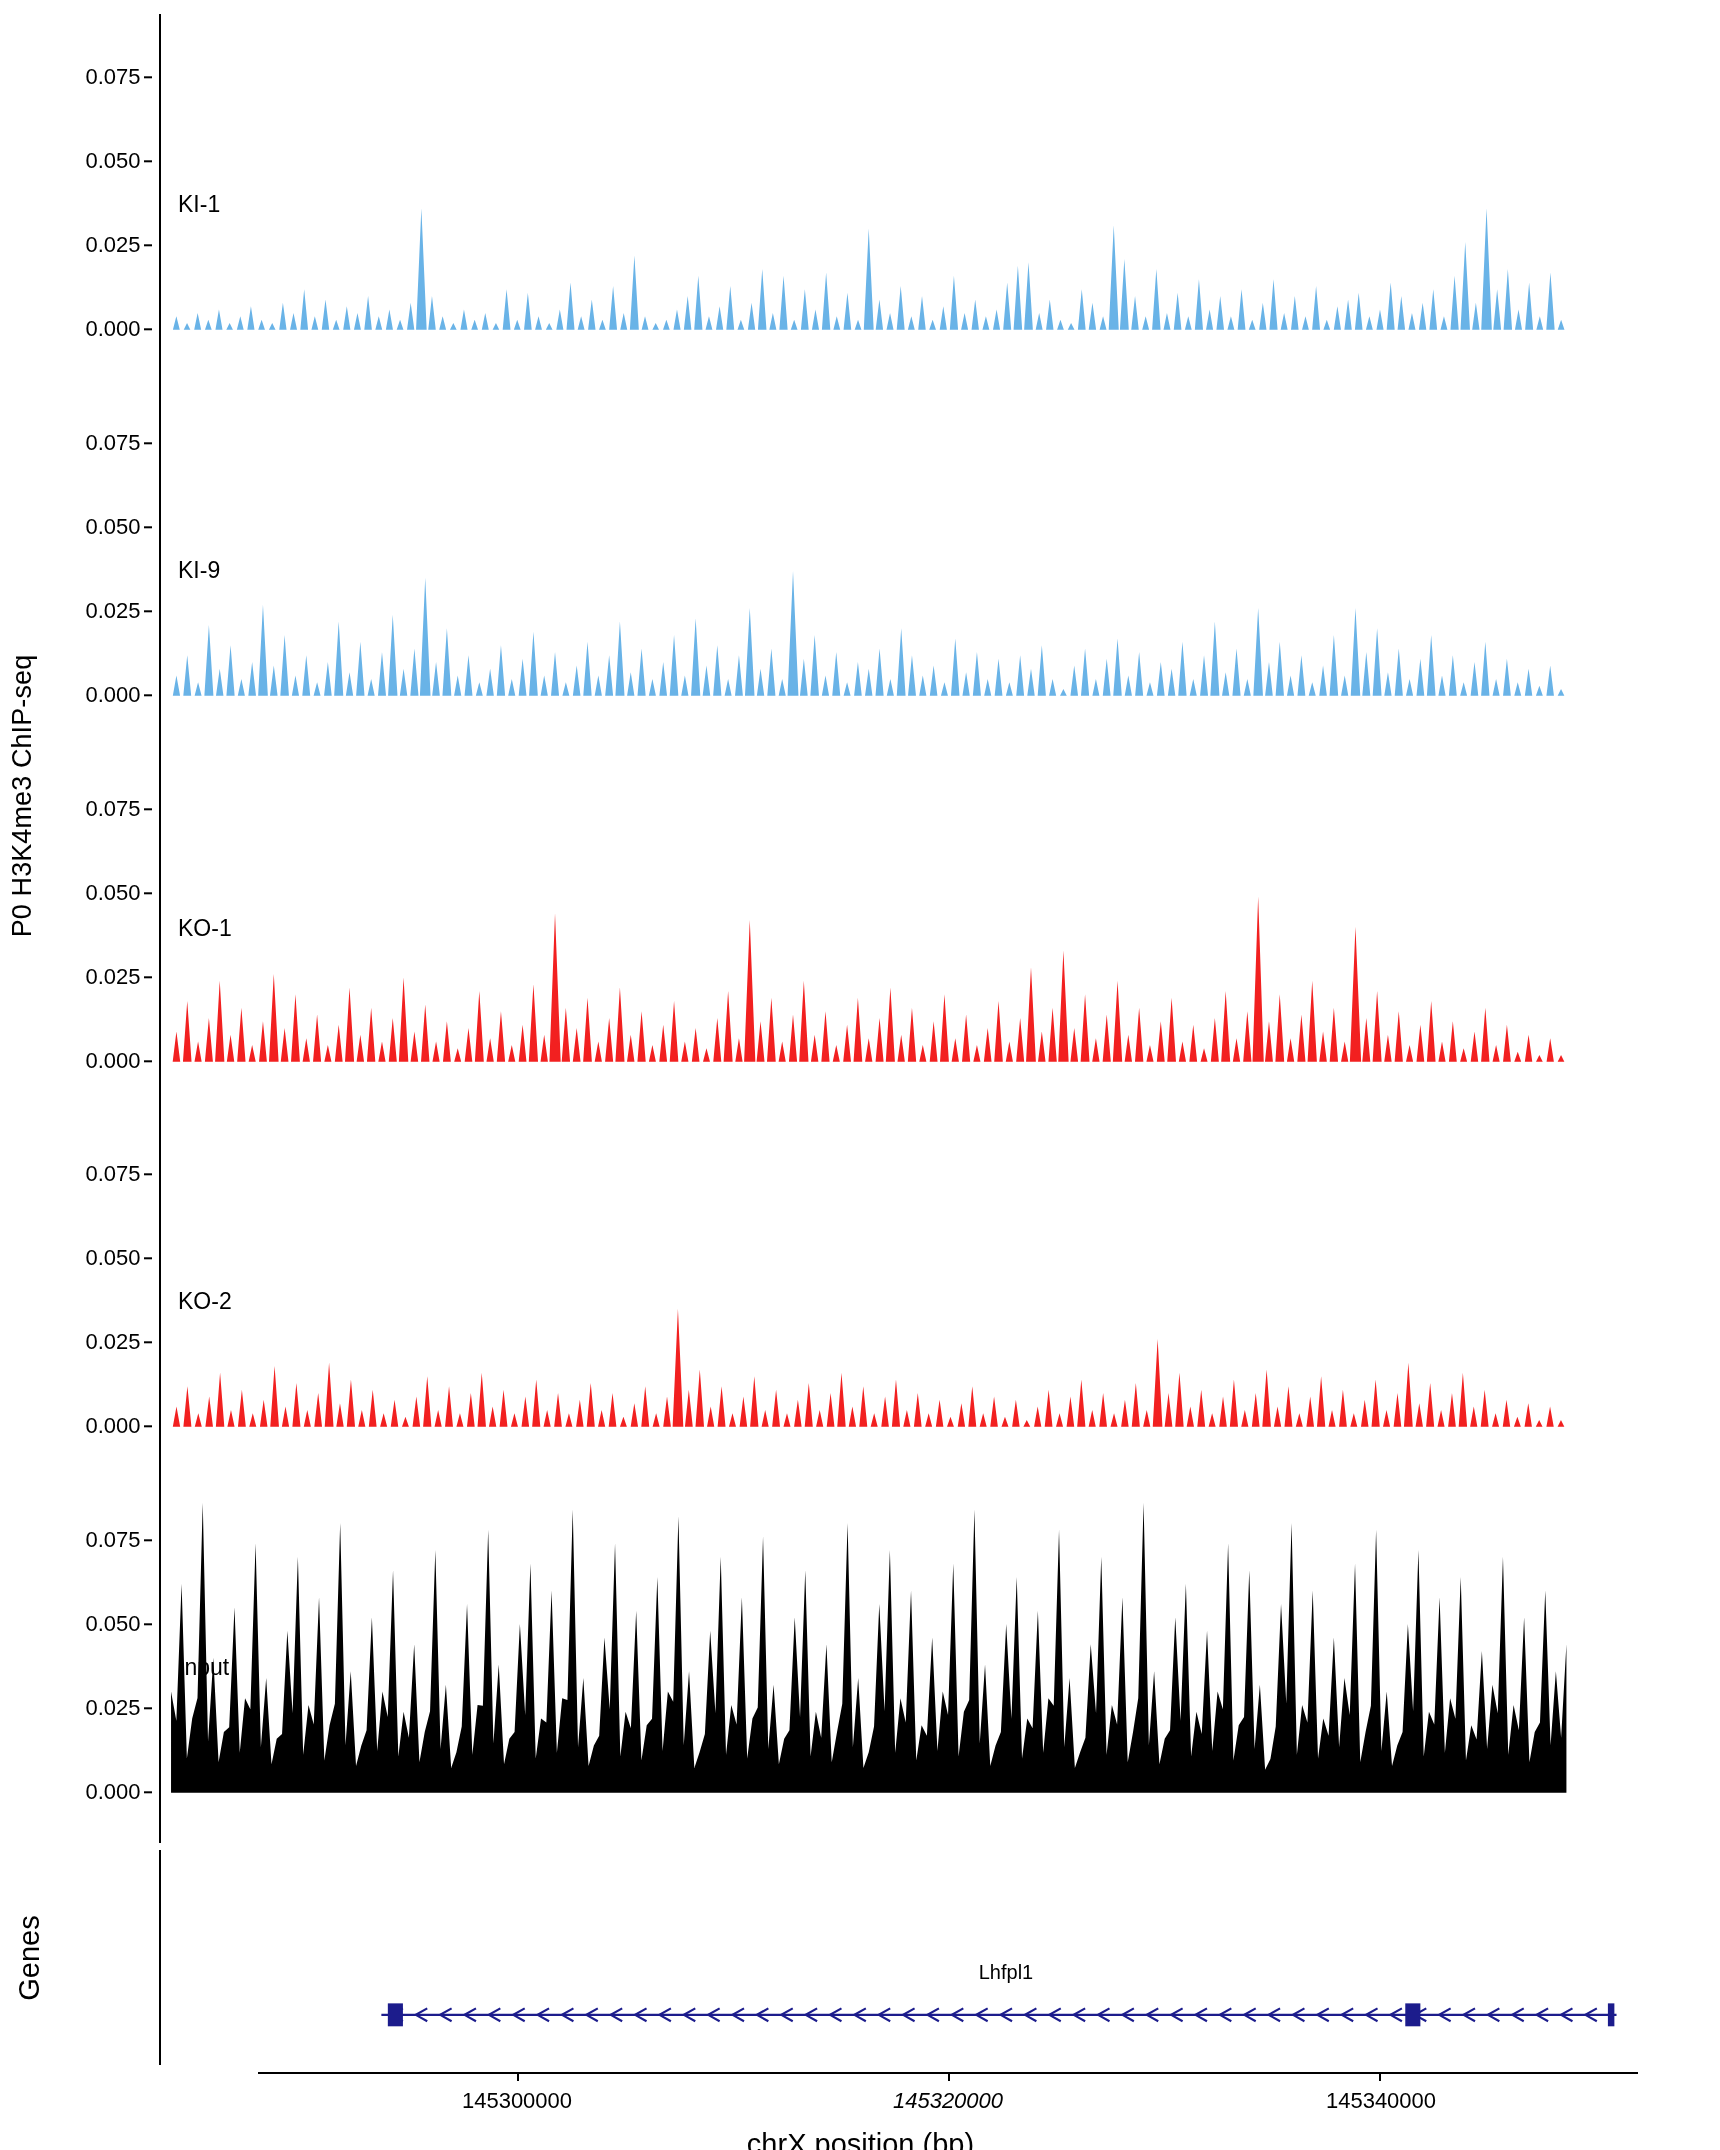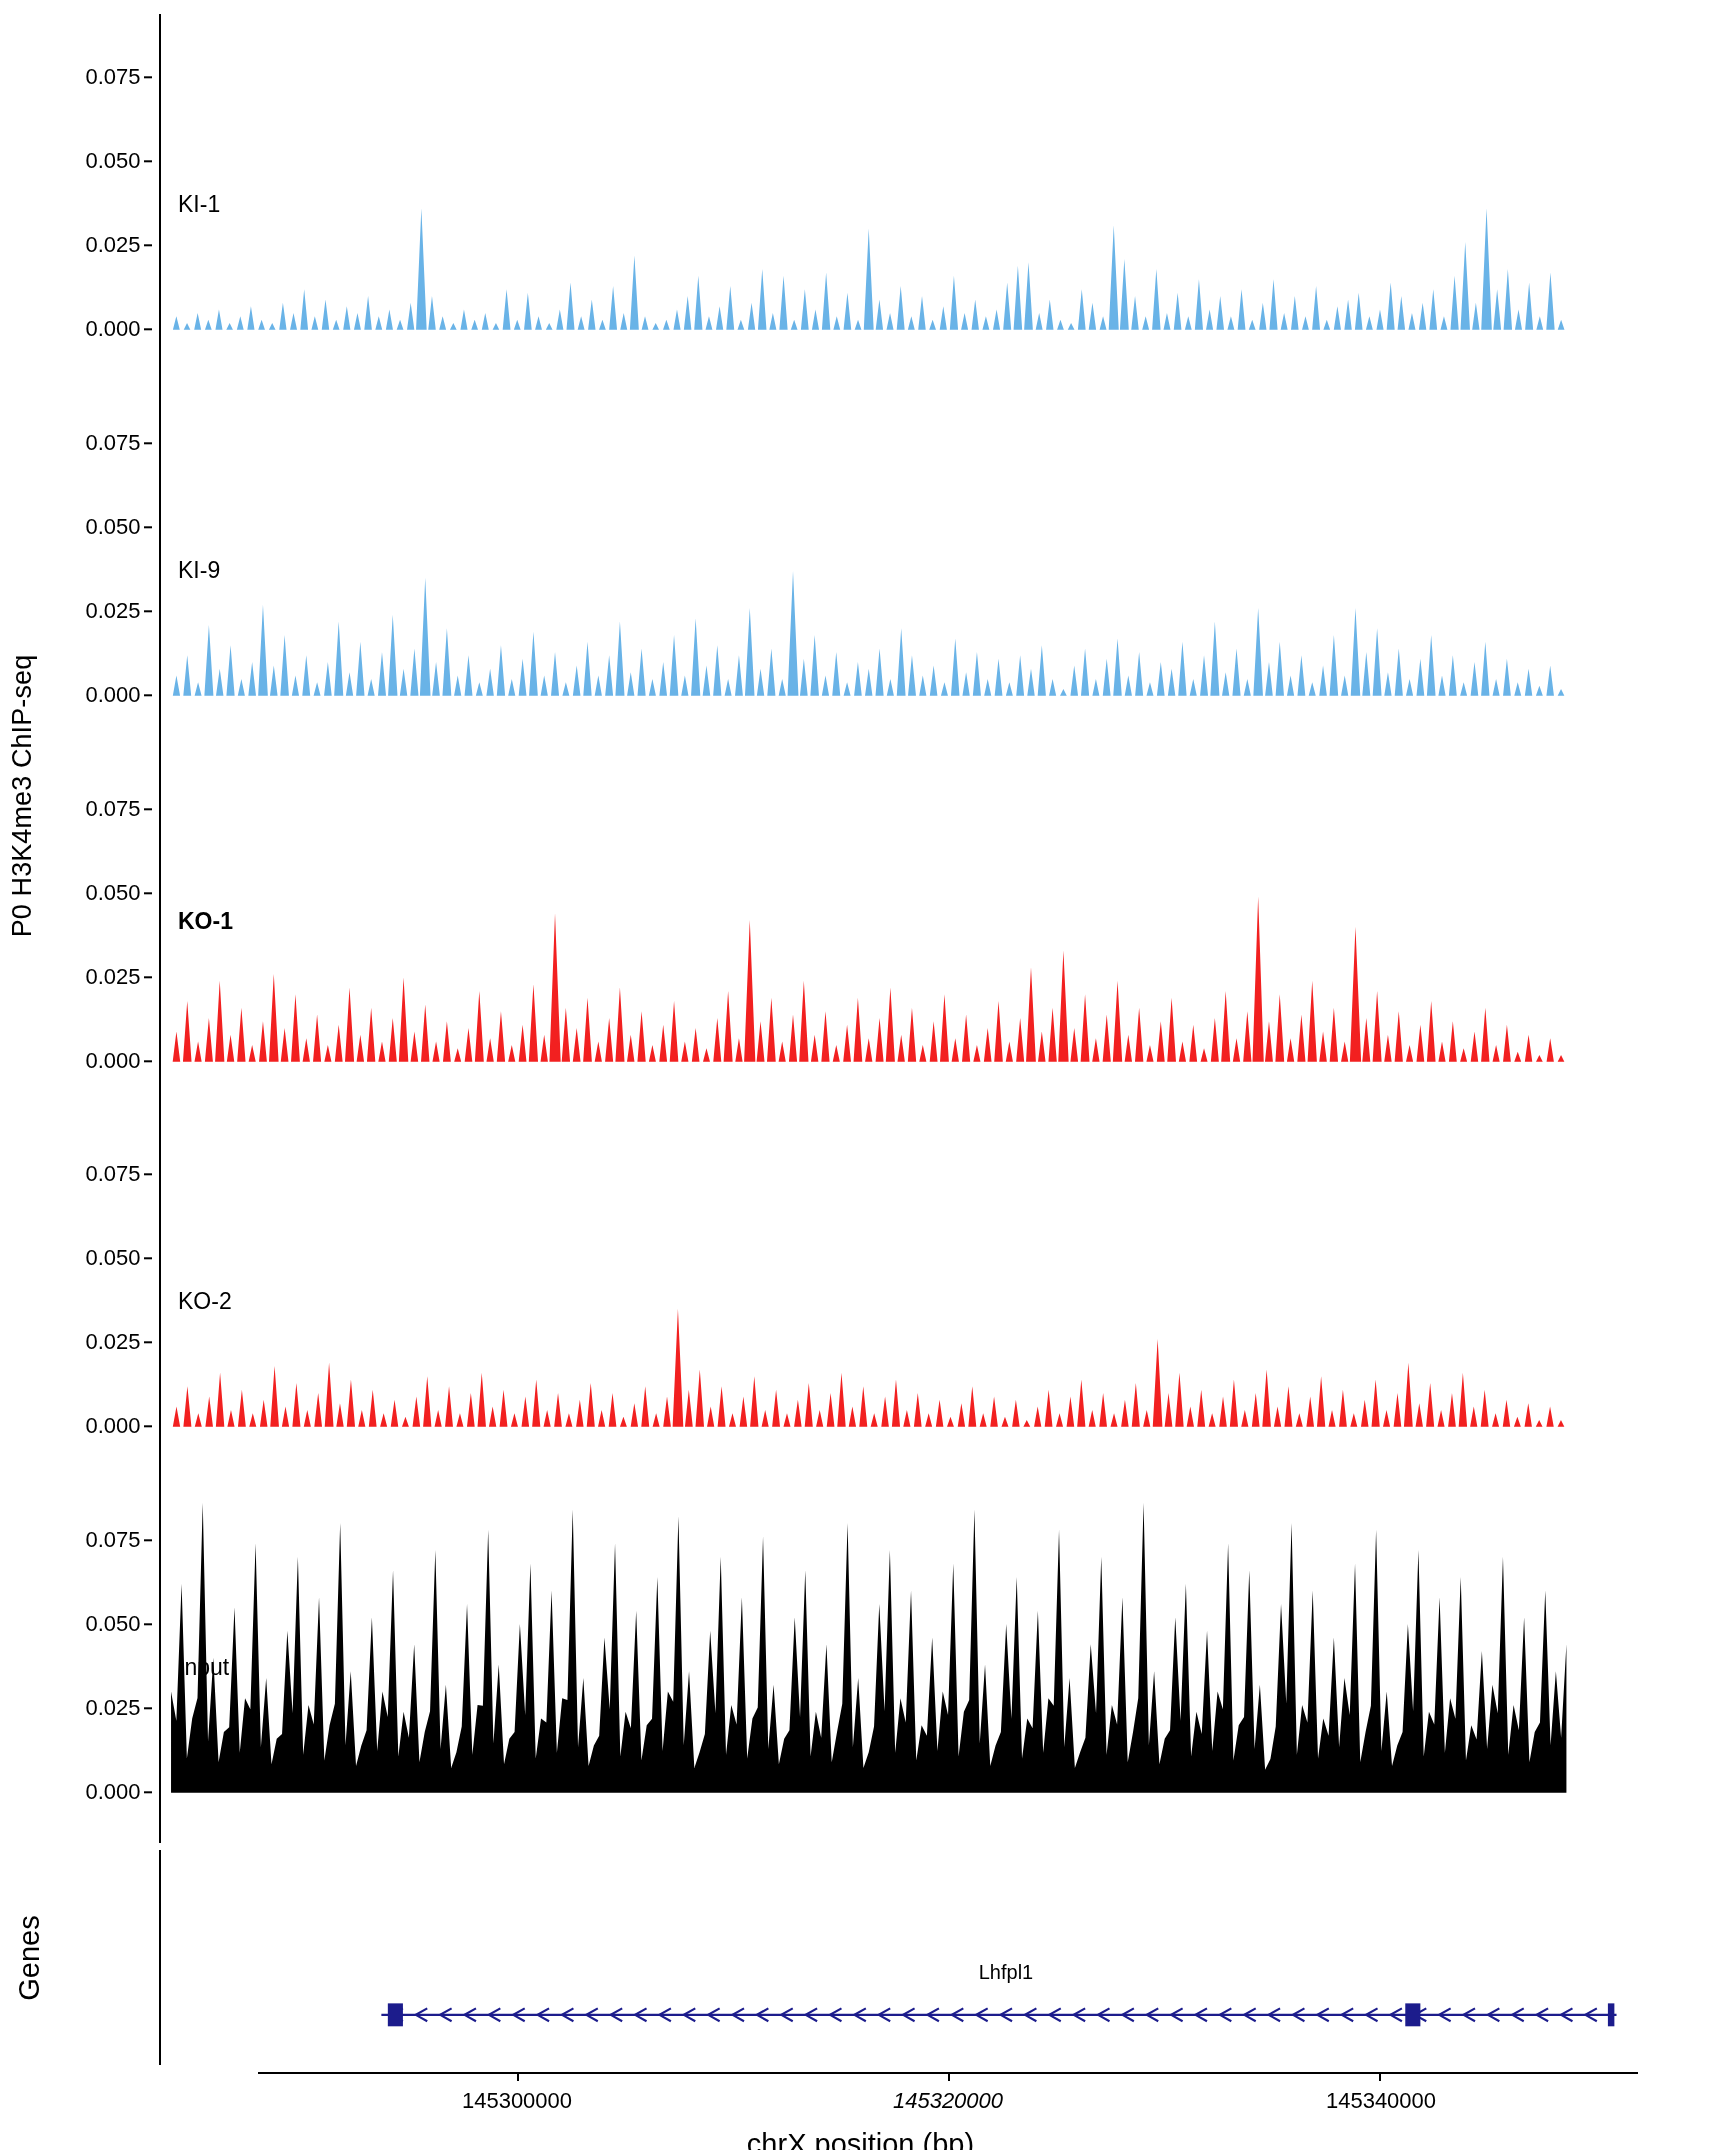--- a/index.html
+++ b/index.html
@@ -213,21 +213,21 @@
           <div class="ticklabel" style="top: 315px;">0.000</div>
           <div class="tickmark" style="top: 315px;"></div>
           <div class="ticklabel" style="top: 231px;">0.025</div>
           <div class="tickmark" style="top: 231px;"></div>
           <div class="ticklabel" style="top: 147px;">0.050</div>
           <div class="tickmark" style="top: 147px;"></div>
           <div class="ticklabel" style="top: 63px;">0.075</div>
           <div class="tickmark" style="top: 63px;"></div>
         </div>
         <div class="track-axisline"></div>
-        <div class="track-label" style="top: 162px; font-weight: bold;">KO-1</div>
+        <div class="track-label" style="top: 169px;">KO-1</div>
         <div class="plotarea">
           <svg viewBox="0 0 2170 510" preserveAspectRatio="none">
             <path d="M 16.3 440 L 21.5 397.7 L 26.8 440 Z M 30.6 440 L 36.6 355.4 L 42.6 440 Z M 46.7 440 L 51.7 411.8 L 56.7 440 Z M 61.2 440 L 66.8 378.9 L 72.4 440 Z M 75.4 440 L 81.9 327.2 L 88.4 440 Z M 91.8 440 L 97.0 402.4 L 102.2 440 Z M 106.2 440 L 112.1 364.8 L 117.9 440 Z M 122.2 440 L 127.1 416.5 L 132.1 440 Z M 136.7 440 L 142.2 383.6 L 147.7 440 Z M 150.6 440 L 157.3 317.8 L 164.0 440 Z M 167.0 440 L 172.4 393.0 L 177.8 440 Z M 181.3 440 L 187.5 346.0 L 193.7 440 Z M 197.5 440 L 202.6 407.1 L 207.7 440 Z M 212.0 440 L 217.7 374.2 L 223.3 440 Z M 227.8 440 L 232.7 416.5 L 237.7 440 Z M 242.4 440 L 247.8 388.3 L 253.3 440 Z M 256.6 440 L 262.9 336.6 L 269.3 440 Z M 272.8 440 L 278.0 402.4 L 283.2 440 Z M 287.2 440 L 293.1 364.8 L 298.9 440 Z M 303.1 440 L 308.2 411.8 L 313.2 440 Z M 317.6 440 L 323.2 378.9 L 328.9 440 Z M 331.7 440 L 338.3 322.5 L 344.9 440 Z M 348.1 440 L 353.4 397.7 L 358.7 440 Z M 362.6 440 L 368.5 360.1 L 374.4 440 Z M 378.6 440 L 383.6 411.8 L 388.6 440 Z M 393.2 440 L 398.7 383.6 L 404.2 440 Z M 408.9 440 L 413.8 421.2 L 418.6 440 Z M 423.5 440 L 428.8 393.0 L 434.2 440 Z M 437.7 440 L 443.9 341.3 L 450.2 440 Z M 453.9 440 L 459.0 407.1 L 464.1 440 Z M 468.3 440 L 474.1 369.5 L 479.9 440 Z M 484.2 440 L 489.2 416.5 L 494.1 440 Z M 498.8 440 L 504.3 388.3 L 509.7 440 Z M 512.9 440 L 519.4 331.9 L 525.8 440 Z M 529.3 440 L 534.4 402.4 L 539.6 440 Z M 541.7 440 L 549.5 233.2 L 557.4 440 Z M 558.8 440 L 564.6 364.8 L 570.5 440 Z M 574.3 440 L 579.7 393.0 L 585.1 440 Z M 588.7 440 L 594.8 350.7 L 600.9 440 Z M 604.8 440 L 609.9 411.8 L 614.9 440 Z M 619.3 440 L 625.0 378.9 L 630.6 440 Z M 633.7 440 L 640.0 336.6 L 646.4 440 Z M 649.9 440 L 655.1 402.4 L 660.3 440 Z M 664.4 440 L 670.2 369.5 L 676.0 440 Z M 680.4 440 L 685.3 416.5 L 690.2 440 Z M 694.9 440 L 700.4 388.3 L 705.8 440 Z M 709.4 440 L 715.5 355.4 L 721.5 440 Z M 725.5 440 L 730.6 411.8 L 735.6 440 Z M 740.3 440 L 745.6 393.0 L 751.0 440 Z M 755.9 440 L 760.7 421.2 L 765.6 440 Z M 770.2 440 L 775.8 378.9 L 781.4 440 Z M 784.6 440 L 790.9 341.3 L 797.2 440 Z M 800.9 440 L 806.0 407.1 L 811.1 440 Z M 813.2 440 L 821.1 242.6 L 828.9 440 Z M 830.6 440 L 836.1 383.6 L 841.7 440 Z M 845.1 440 L 851.2 350.7 L 857.3 440 Z M 861.3 440 L 866.3 411.8 L 871.3 440 Z M 875.7 440 L 881.4 374.2 L 887.1 440 Z M 890.0 440 L 896.5 327.2 L 903.0 440 Z M 906.4 440 L 911.6 402.4 L 916.8 440 Z M 920.9 440 L 926.7 369.5 L 932.4 440 Z M 936.8 440 L 941.7 416.5 L 946.7 440 Z M 951.4 440 L 956.8 388.3 L 962.3 440 Z M 965.8 440 L 971.9 350.7 L 978.0 440 Z M 981.9 440 L 987.0 407.1 L 992.1 440 Z M 996.5 440 L 1002.1 378.9 L 1007.7 440 Z M 1010.8 440 L 1017.2 336.6 L 1023.5 440 Z M 1027.1 440 L 1032.3 402.4 L 1037.4 440 Z M 1041.5 440 L 1047.3 364.8 L 1053.2 440 Z M 1057.5 440 L 1062.4 416.5 L 1067.4 440 Z M 1072.0 440 L 1077.5 383.6 L 1083.0 440 Z M 1086.4 440 L 1092.6 346.0 L 1098.8 440 Z M 1102.6 440 L 1107.7 407.1 L 1112.8 440 Z M 1117.1 440 L 1122.8 374.2 L 1128.5 440 Z M 1132.9 440 L 1137.9 416.5 L 1142.8 440 Z M 1147.6 440 L 1152.9 393.0 L 1158.3 440 Z M 1162.0 440 L 1168.0 355.4 L 1174.0 440 Z M 1178.1 440 L 1183.1 411.8 L 1188.1 440 Z M 1192.6 440 L 1198.2 378.9 L 1203.8 440 Z M 1206.4 440 L 1213.3 308.4 L 1220.1 440 Z M 1223.1 440 L 1228.4 397.7 L 1233.6 440 Z M 1237.6 440 L 1243.4 364.8 L 1249.3 440 Z M 1251.3 440 L 1258.5 284.9 L 1265.8 440 Z M 1268.3 440 L 1273.6 393.0 L 1279.0 440 Z M 1282.5 440 L 1288.7 346.0 L 1294.9 440 Z M 1298.7 440 L 1303.8 407.1 L 1308.9 440 Z M 1313.2 440 L 1318.9 374.2 L 1324.6 440 Z M 1327.4 440 L 1334.0 327.2 L 1340.5 440 Z M 1343.9 440 L 1349.0 402.4 L 1354.2 440 Z M 1358.3 440 L 1364.1 364.8 L 1370.0 440 Z M 1374.3 440 L 1379.2 416.5 L 1384.2 440 Z M 1388.8 440 L 1394.3 383.6 L 1399.8 440 Z M 1403.3 440 L 1409.4 350.7 L 1415.5 440 Z M 1419.4 440 L 1424.5 411.8 L 1429.5 440 Z M 1434.1 440 L 1439.6 388.3 L 1445.0 440 Z M 1449.8 440 L 1454.6 421.2 L 1459.5 440 Z M 1464.1 440 L 1469.7 378.9 L 1475.3 440 Z M 1478.5 440 L 1484.8 341.3 L 1491.1 440 Z M 1494.8 440 L 1499.9 407.1 L 1505.0 440 Z M 1509.2 440 L 1515.0 369.5 L 1520.8 440 Z M 1522.2 440 L 1530.1 209.7 L 1537.9 440 Z M 1539.6 440 L 1545.2 383.6 L 1550.7 440 Z M 1554.1 440 L 1560.2 346.0 L 1566.4 440 Z M 1570.2 440 L 1575.3 407.1 L 1580.4 440 Z M 1584.7 440 L 1590.4 374.2 L 1596.1 440 Z M 1599.0 440 L 1605.5 327.2 L 1612.0 440 Z M 1615.3 440 L 1620.6 397.7 L 1625.9 440 Z M 1629.8 440 L 1635.7 364.8 L 1641.5 440 Z M 1645.7 440 L 1650.8 411.8 L 1655.8 440 Z M 1658.0 440 L 1665.8 252.0 L 1673.7 440 Z M 1675.3 440 L 1680.9 378.9 L 1686.5 440 Z M 1689.7 440 L 1696.0 341.3 L 1702.3 440 Z M 1705.9 440 L 1711.1 402.4 L 1716.3 440 Z M 1720.4 440 L 1726.2 369.5 L 1731.9 440 Z M 1736.3 440 L 1741.3 416.5 L 1746.2 440 Z M 1750.9 440 L 1756.3 388.3 L 1761.8 440 Z M 1765.4 440 L 1771.4 355.4 L 1777.5 440 Z M 1781.5 440 L 1786.5 411.8 L 1791.5 440 Z M 1796.1 440 L 1801.6 383.6 L 1807.1 440 Z M 1811.8 440 L 1816.7 421.2 L 1821.5 440 Z M 1826.5 440 L 1831.8 397.7 L 1837.0 440 Z M 1841.0 440 L 1846.9 364.8 L 1852.7 440 Z M 1857.0 440 L 1861.9 416.5 L 1866.9 440 Z M 1871.6 440 L 1877.0 388.3 L 1882.5 440 Z M 1887.3 440 L 1892.1 425.9 L 1896.9 440 Z M 1902.0 440 L 1907.2 402.4 L 1912.4 440 Z M 1917.6 440 L 1922.3 430.6 L 1927.0 440 Z M 1932.3 440 L 1937.4 407.1 L 1942.5 440 Z M 1947.8 440 L 1952.5 430.6 L 1957.1 440 Z" fill="#F22020" stroke="none"></path>
           </svg>
         </div>
       </div>
       <div class="track" style="top: 1111px; height: 366px;">
         <div class="ticklabels">
           <div class="ticklabel" style="top: 315px;">0.000</div>
           <div class="tickmark" style="top: 315px;"></div>

